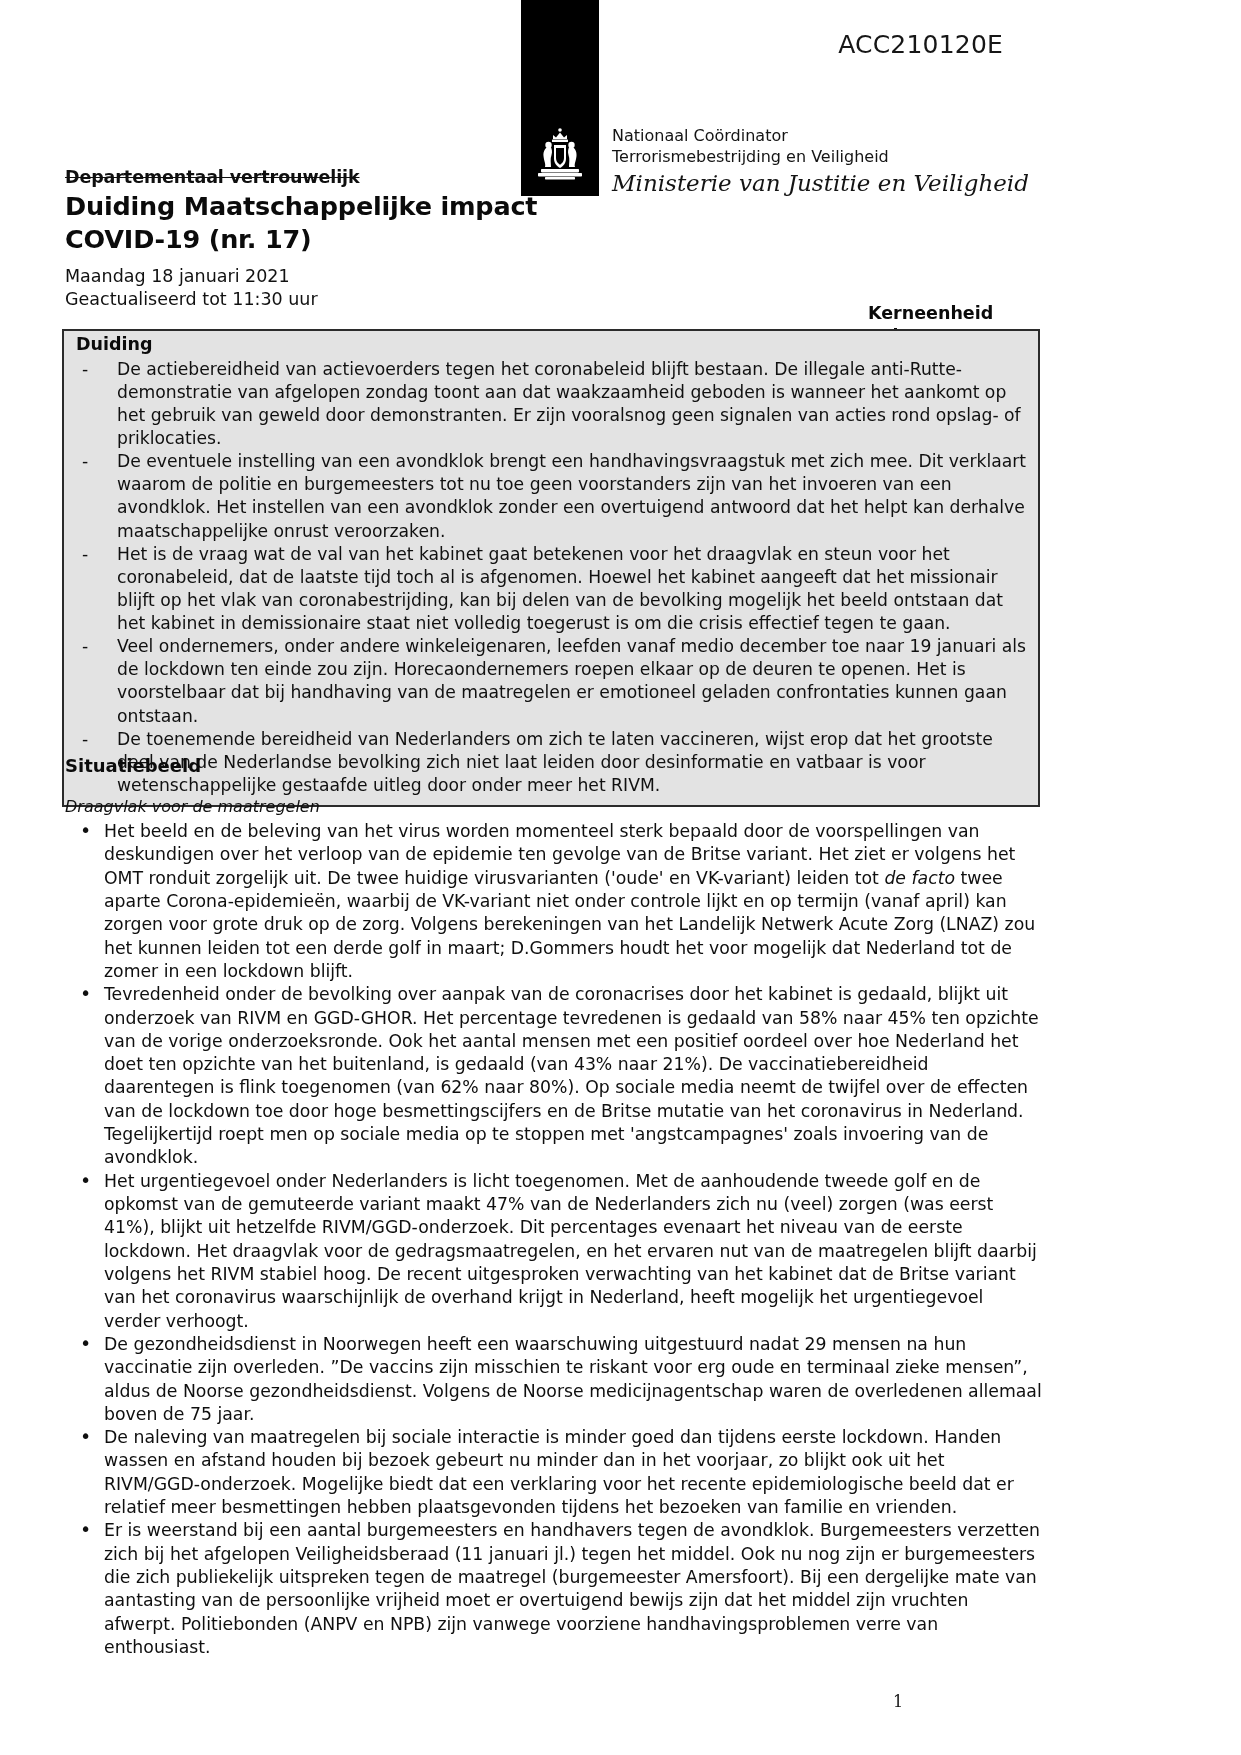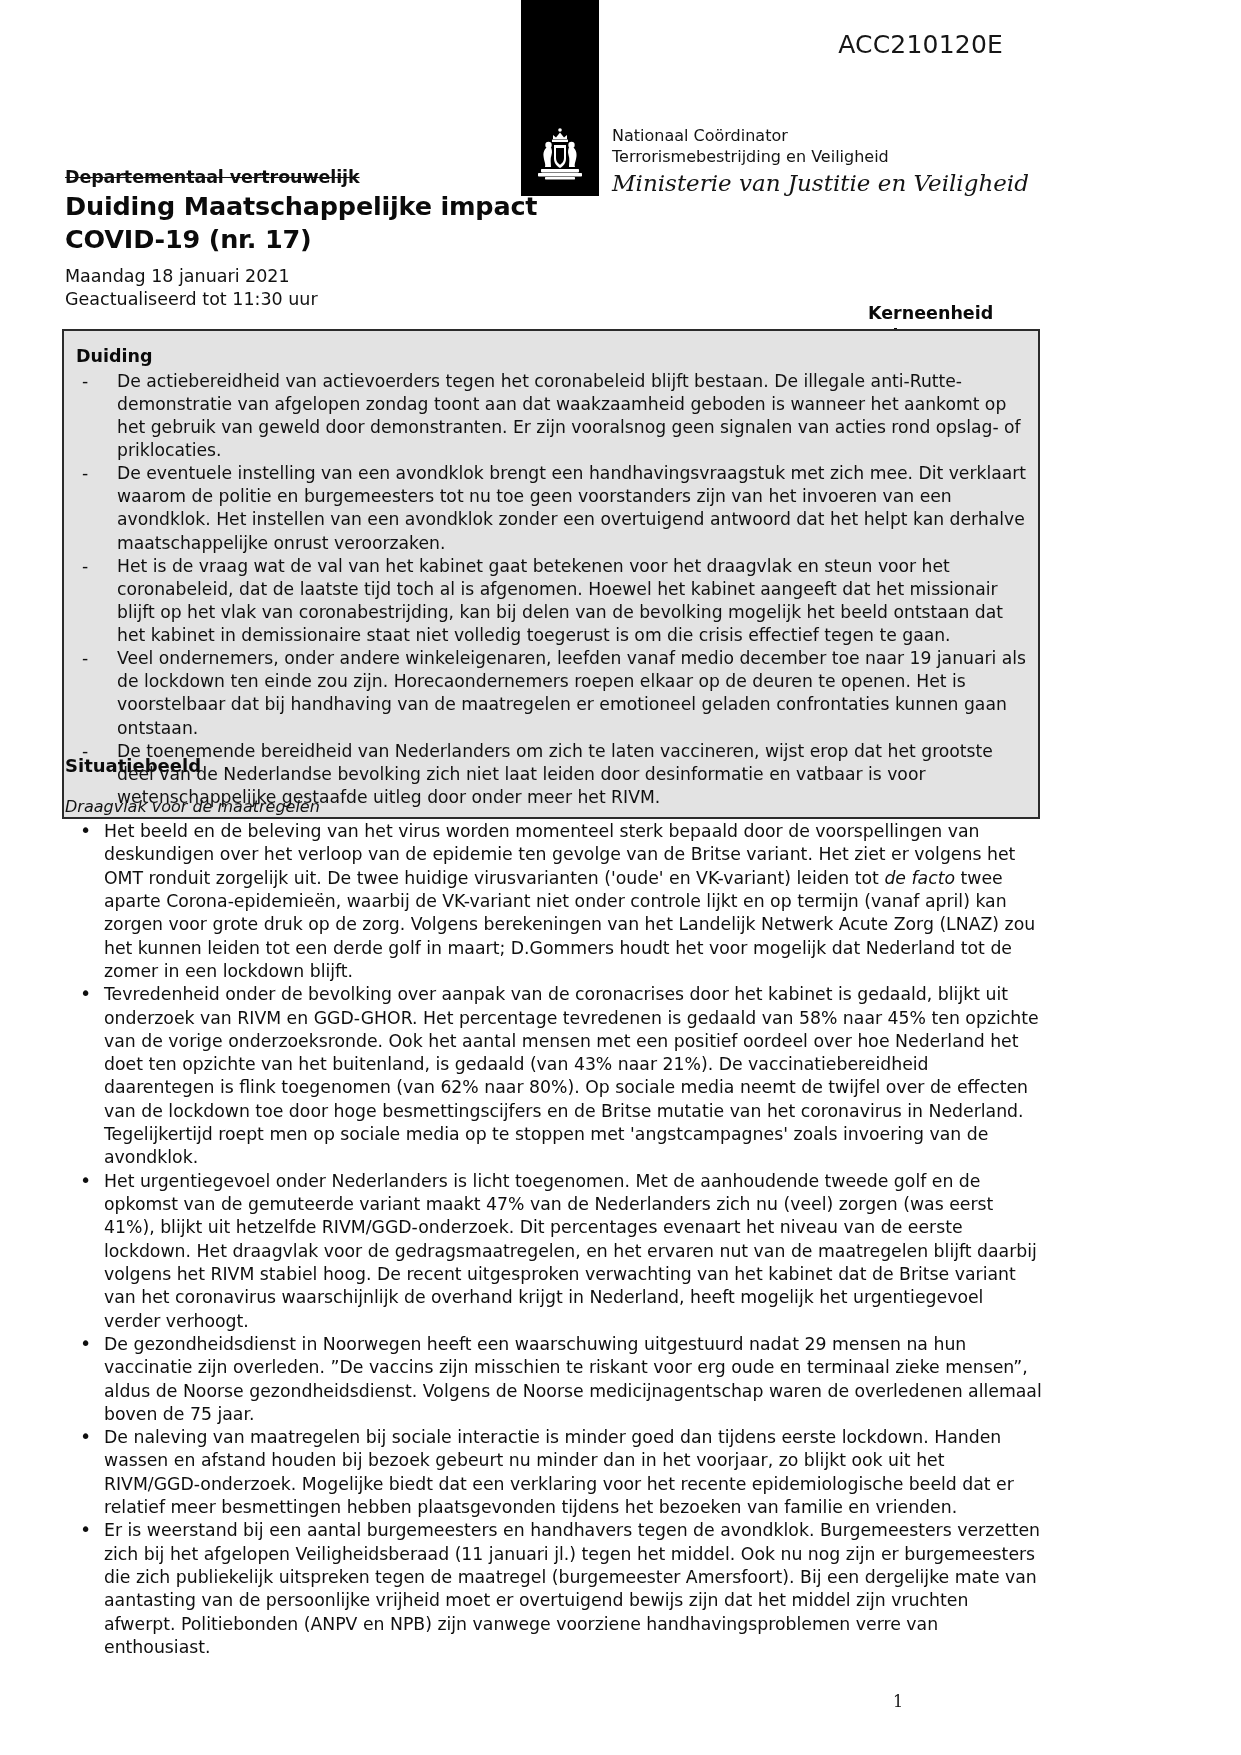--- a/index.html
+++ b/index.html
@@ -114,21 +114,21 @@
 
   
   .duiding-box {
     position: absolute;
     left: 62px;
     top: 329px;
     width: 978px;
     border: 2px solid #2b2b2b;
     background: #e3e3e3;
     box-sizing: border-box;
-    padding: 14px 10px 8px 10px;
+    padding: 2px 10px 8px 10px;
   }
   .duiding-head {
     font-size: 17.5px;
     font-weight: bold;
     line-height: 1.35;
     margin: 0 0 1px 2px;
     color: #0b0b0b;
   }
   .dash-list {
     list-style: none;

